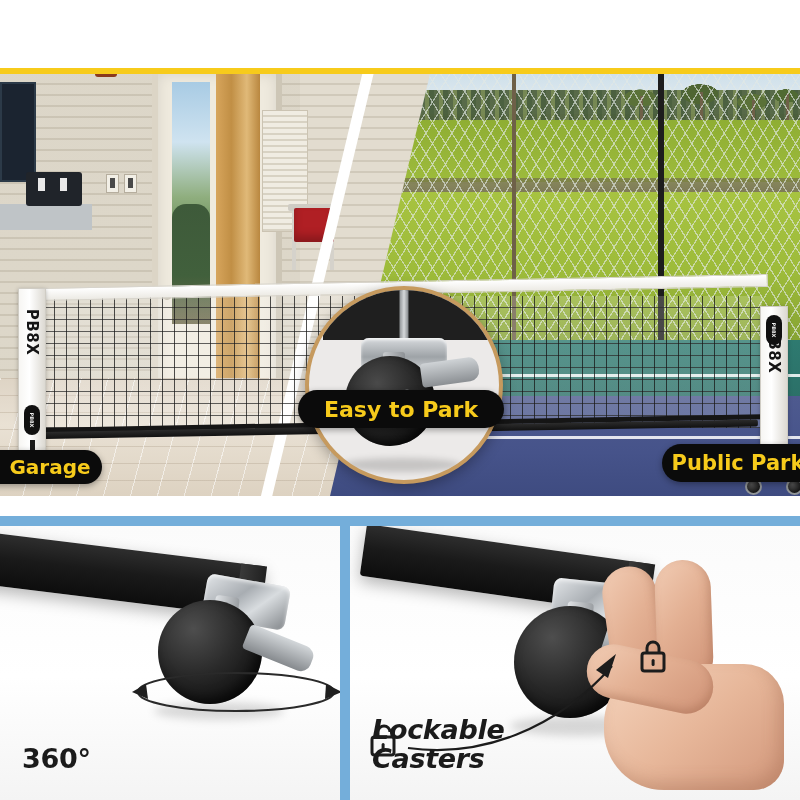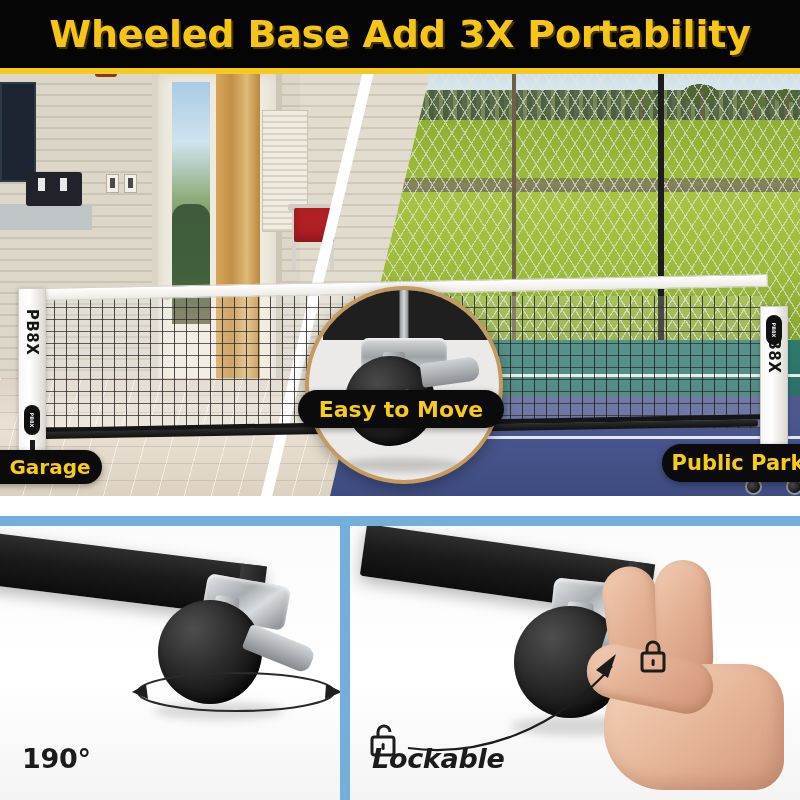--- a/index.html
+++ b/index.html
@@ -669,23 +669,20 @@
   .lock-icon { position: absolute; z-index: 8; }
   .lock-closed { left: 288px; top: 112px; }
   .lock-open   { left: 18px;  top: 196px; }
   .lock-arrow  { position: absolute; left: 10px; top: 100px; width: 300px; height: 140px; z-index: 7; pointer-events: none; }
 </style>
 </head>
 <body>
 
 <div class="poster">
 
-  <div class="header-banner">
-    <div class="header-title">Wheeled Base Add 3X Portability</div>
-  </div>
   <div class="header-rule"></div>
 
   <div class="top-scene">
 
     <div class="scene-garage">
       <div class="garage-siding"></div>
       <div class="garage-siding-right"></div>
       <div class="garage-ceilinglight"></div>
       <div class="garage-tv"></div>
       <div class="garage-counter"></div>
@@ -775,21 +772,21 @@
       <div class="inset-hub"></div>
       <div class="inset-fork"></div>
       <div class="inset-wheel"></div>
       <div class="inset-brake"></div>
       <div class="inset-brake-arm"></div>
       <div class="inset-shadow"></div>
     </div>
 
   </div>
 
-  <div class="pill pill-easy">Easy to Move</div>
+  <div class="pill pill-easy">Easy to Park</div>
   <div class="pill pill-garage">Garage</div>
   <div class="pill pill-park">Public Park</div>
 
   <div class="divider-h"></div>
   <div class="divider-v"></div>
 
   <div class="panel panel-left">
     <div class="tube tube-left">
       <div class="tube-face"></div>
     </div>
@@ -802,21 +799,21 @@
       <div class="lever"></div>
     </div>
 
     <svg class="rot-arrow" viewBox="0 0 216 52">
       <ellipse cx="108" cy="26" rx="98" ry="19" fill="none" stroke="#2a2a2a" stroke-width="2.1"></ellipse>
       <polygon points="18,18 4,26 20,33" fill="#1f1f1f"></polygon>
       <polygon points="198,18 214,26 197,33" fill="#1f1f1f"></polygon>
     </svg>
 
     <div class="panel-caption">
-      <span class="l1">190°</span>
+      <span class="l1">360°</span>
     </div>
   </div>
 
   <div class="panel panel-right">
     <div class="tube tube-right">
       <div class="tube-face"></div>
     </div>
 
     <div class="caster-ph caster-right-ph">
       <div class="shadow"></div>
@@ -845,16 +842,17 @@
     </svg>
 
     <svg class="lock-icon lock-open" width="32" height="36" viewBox="0 0 32 36">
       <path d="M10 15 V10 a6 6 0 0 1 12 0" fill="none" stroke="#1c1c1c" stroke-width="3"></path>
       <rect x="4" y="15" width="22" height="18" rx="2.5" fill="none" stroke="#1c1c1c" stroke-width="3"></rect>
       <rect x="13.6" y="21" width="3" height="7" rx="1.5" fill="#1c1c1c"></rect>
     </svg>
 
     <div class="panel-caption">
       <span class="l1">Lockable</span>
+      <span class="l2">Casters</span>
     </div>
   </div>
 
 </div>
 
 </body></html>

